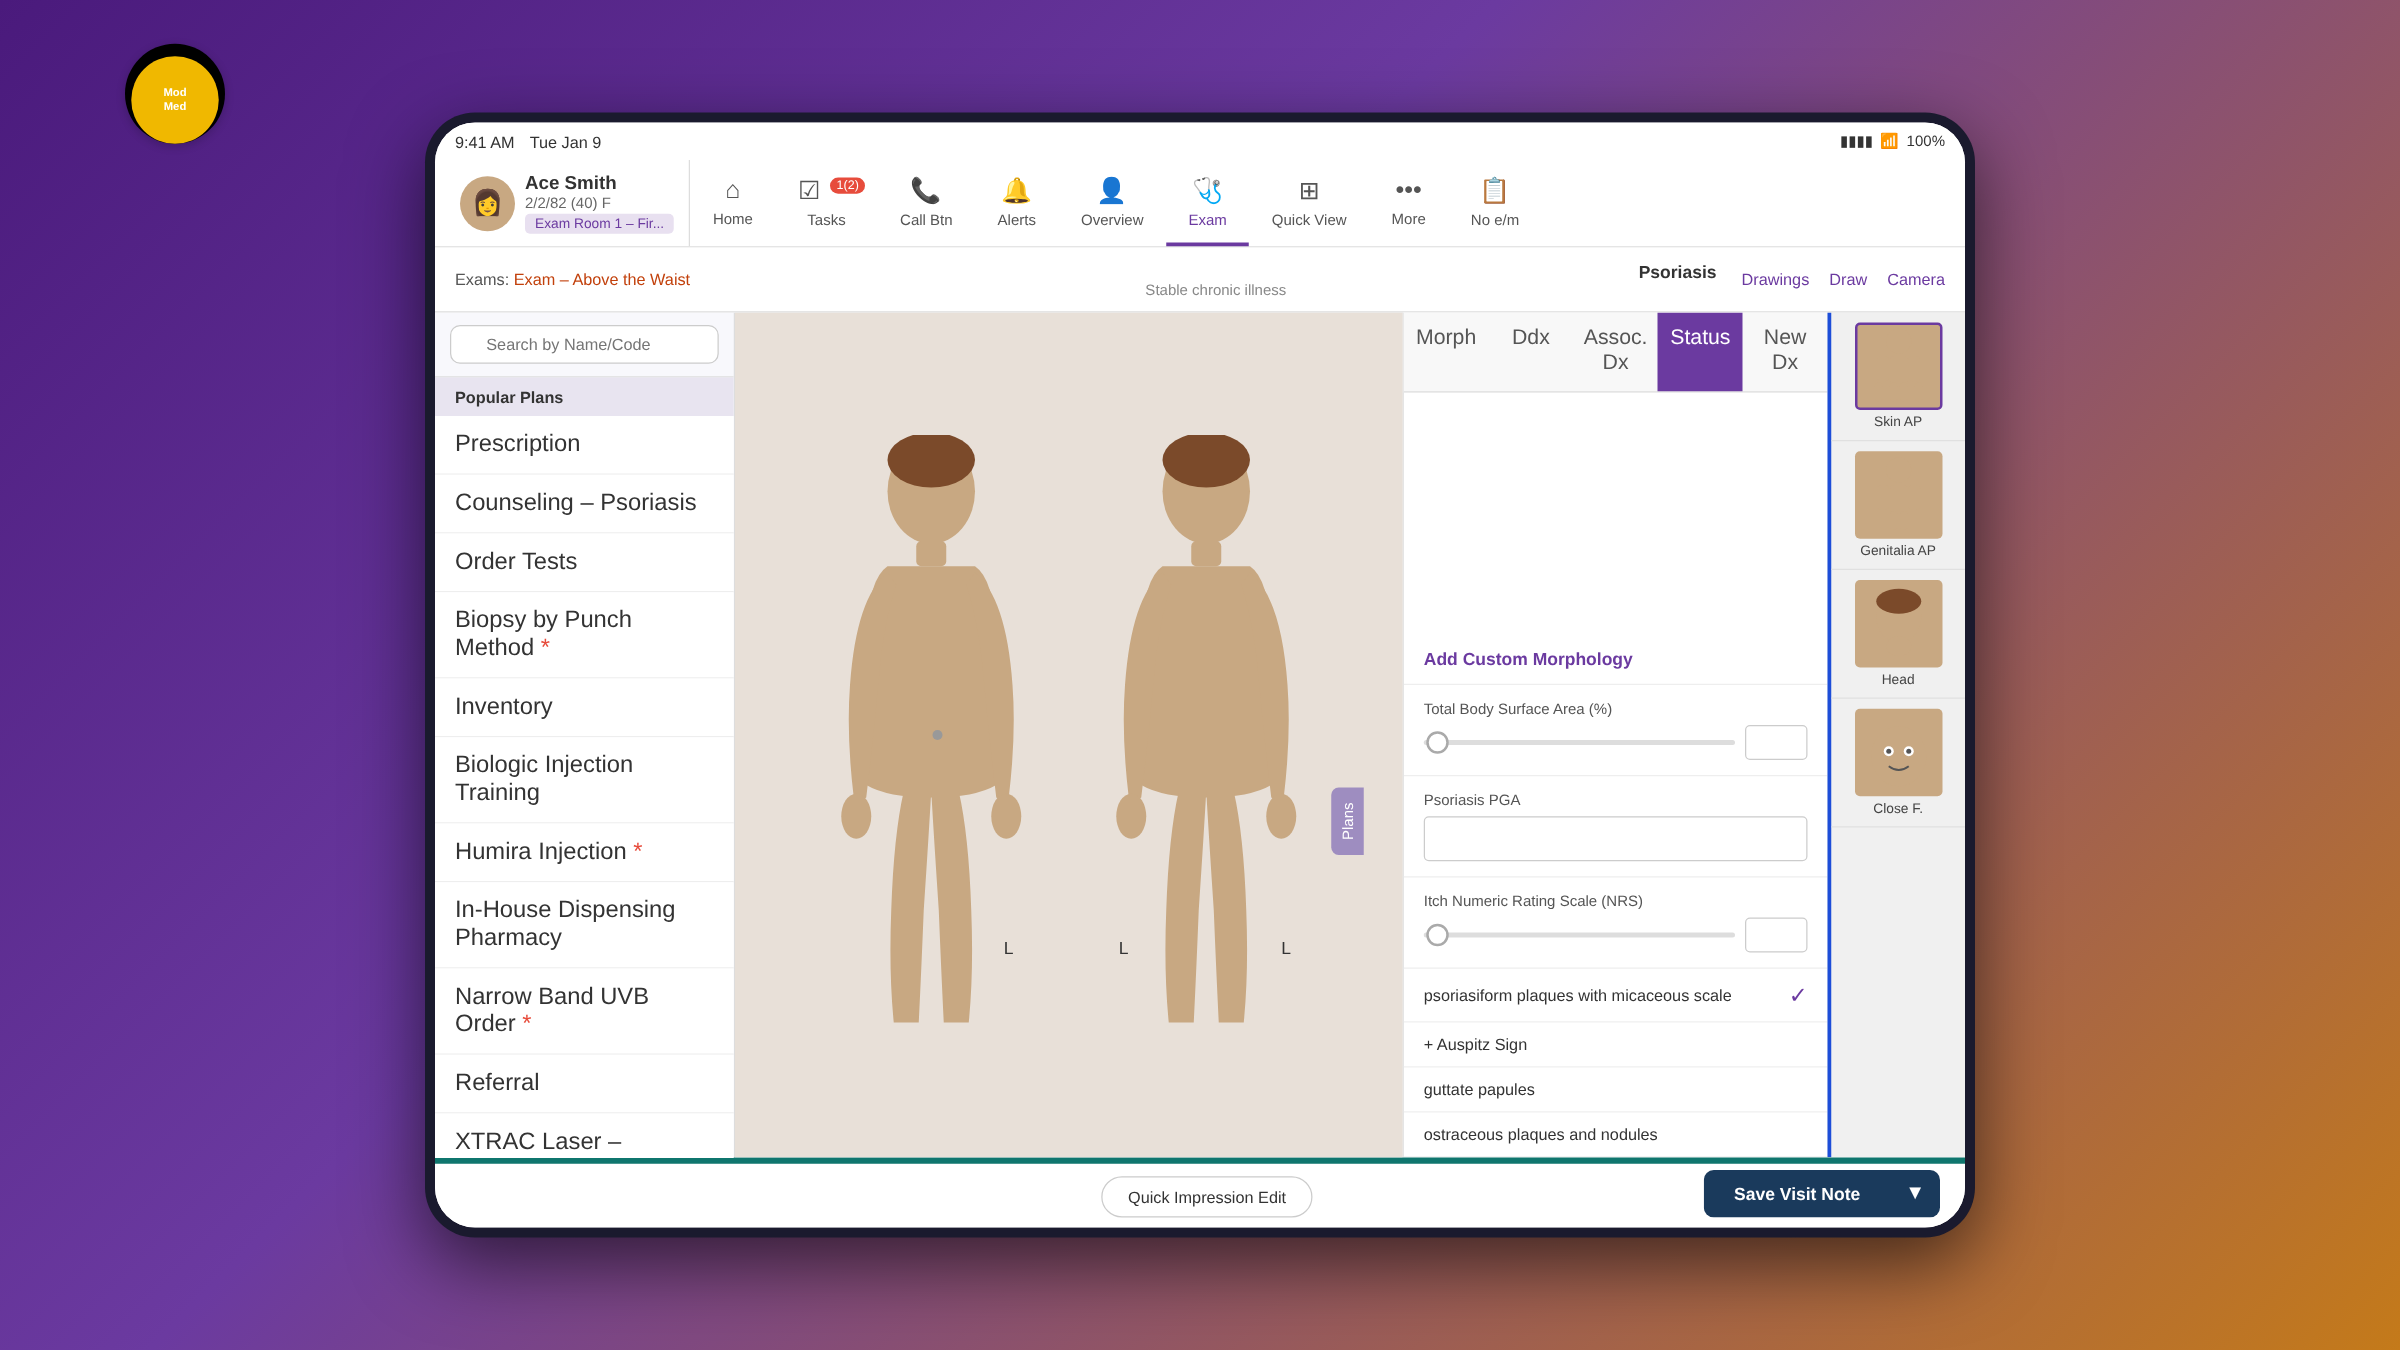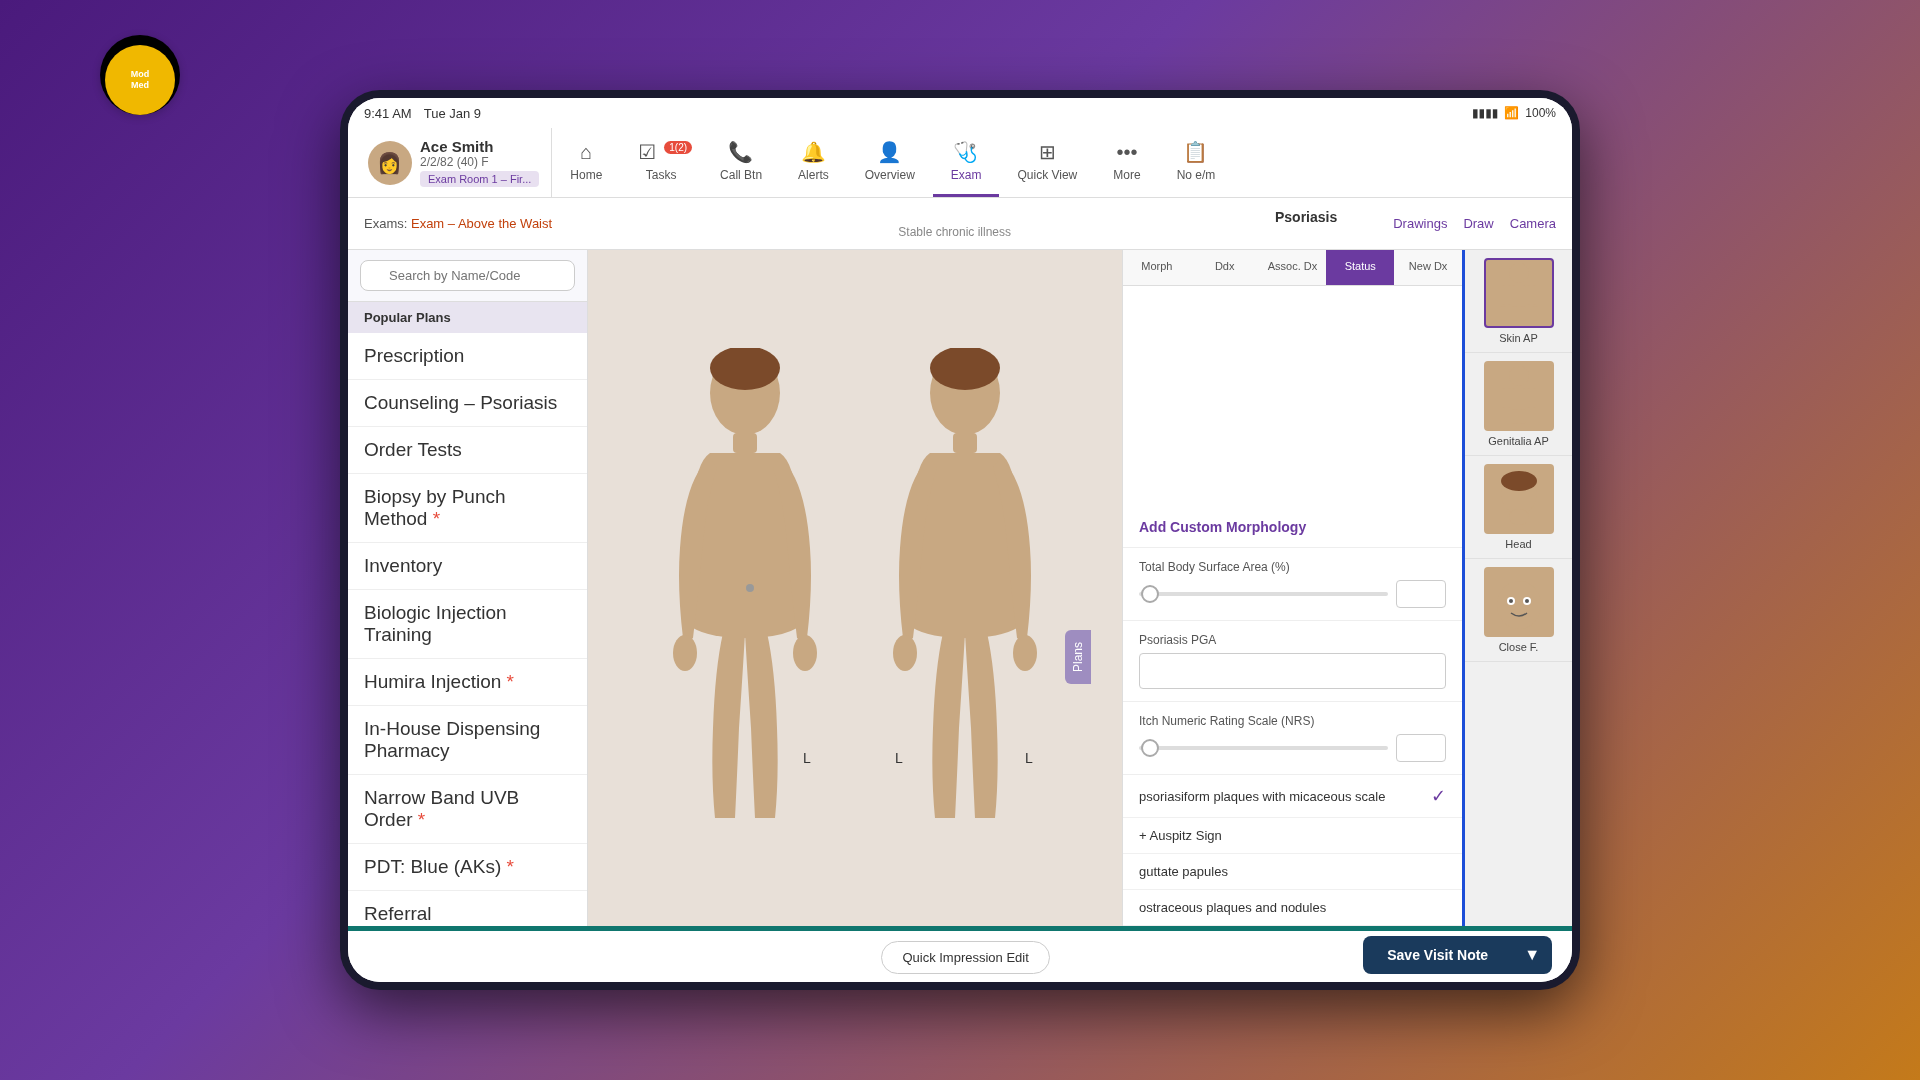--- a/index.html
+++ b/index.html
@@ -129,21 +129,21 @@
       padding: 8px 16px;
       border-bottom: 1px solid #ddd;
       gap: 20px;
       height: 52px;
     }
     .breadcrumb { font-size: 13px; color: #555; }
     .breadcrumb a { color: #c2410c; text-decoration: none; font-weight: 500; }
     .condition-info { flex: 1; text-align: center; }
     .condition-title { font-size: 14px; font-weight: 600; color: #333; text-align: right; }
     .condition-sub { font-size: 12px; color: #888; }
-    .secondary-actions { display: flex; gap: 16px; margin-left: 36px; }
+    .secondary-actions { display: flex; gap: 16px; }
     .sec-btn { color: #6b3aa0; font-size: 13px; font-weight: 500; cursor: pointer; text-decoration: none; }
     
     .main-content {
       flex: 1;
       display: flex;
       overflow: hidden;
     }
     
     .left-panel {
       width: 240px;
@@ -238,21 +238,21 @@
     }
     .morph-tabs {
       display: flex;
       border-bottom: 1px solid #ddd;
       background: #f8f8f8;
     }
     .morph-tab {
       flex: 1;
       padding: 10px 6px;
       text-align: center;
-      font-size: 11px;
+      font-size: 17px;
       color: #555;
       cursor: pointer;
       border-bottom: 3px solid transparent;
     }
     .morph-tab.status-active {
       background: #6b3aa0;
       color: #fff;
     }
     
     .morphology-section {
@@ -540,21 +540,20 @@
         <div style="overflow-y: auto; flex: 1;">
           <div class="plan-item">Prescription</div>
           <div class="plan-item">Counseling – Psoriasis</div>
           <div class="plan-item">Order Tests</div>
           <div class="plan-item required">Biopsy by Punch Method</div>
           <div class="plan-item">Inventory</div>
           <div class="plan-item">Biologic Injection Training</div>
           <div class="plan-item required">Humira Injection</div>
           <div class="plan-item">In-House Dispensing Pharmacy</div>
           <div class="plan-item required">Narrow Band UVB Order</div>
-          <div class="plan-item required">PDT: Blue (AKs)</div>
           <div class="plan-item">Referral</div>
           <div class="plan-item required">XTRAC Laser – Psoriasis</div>
         </div>
       </div>
 
       <div class="center-panel">
 
         <div class="plans-tab-vertical">Plans</div>
 
         <div class="body-figures">

